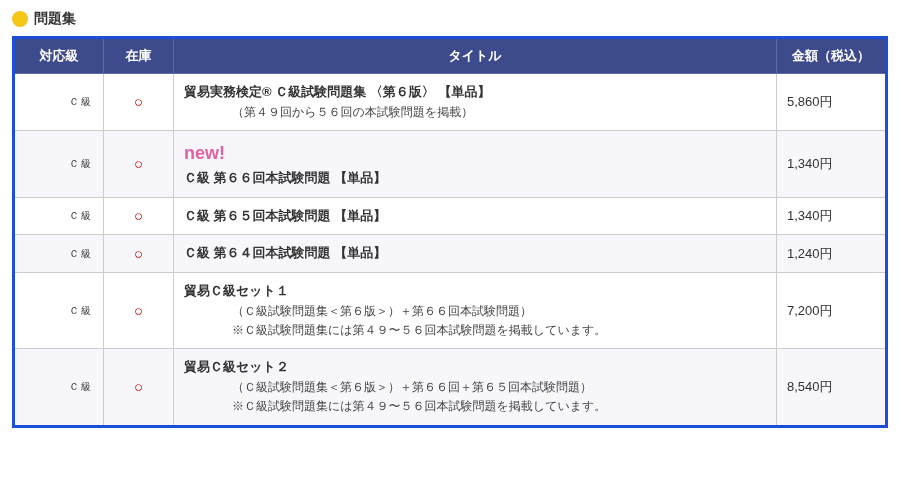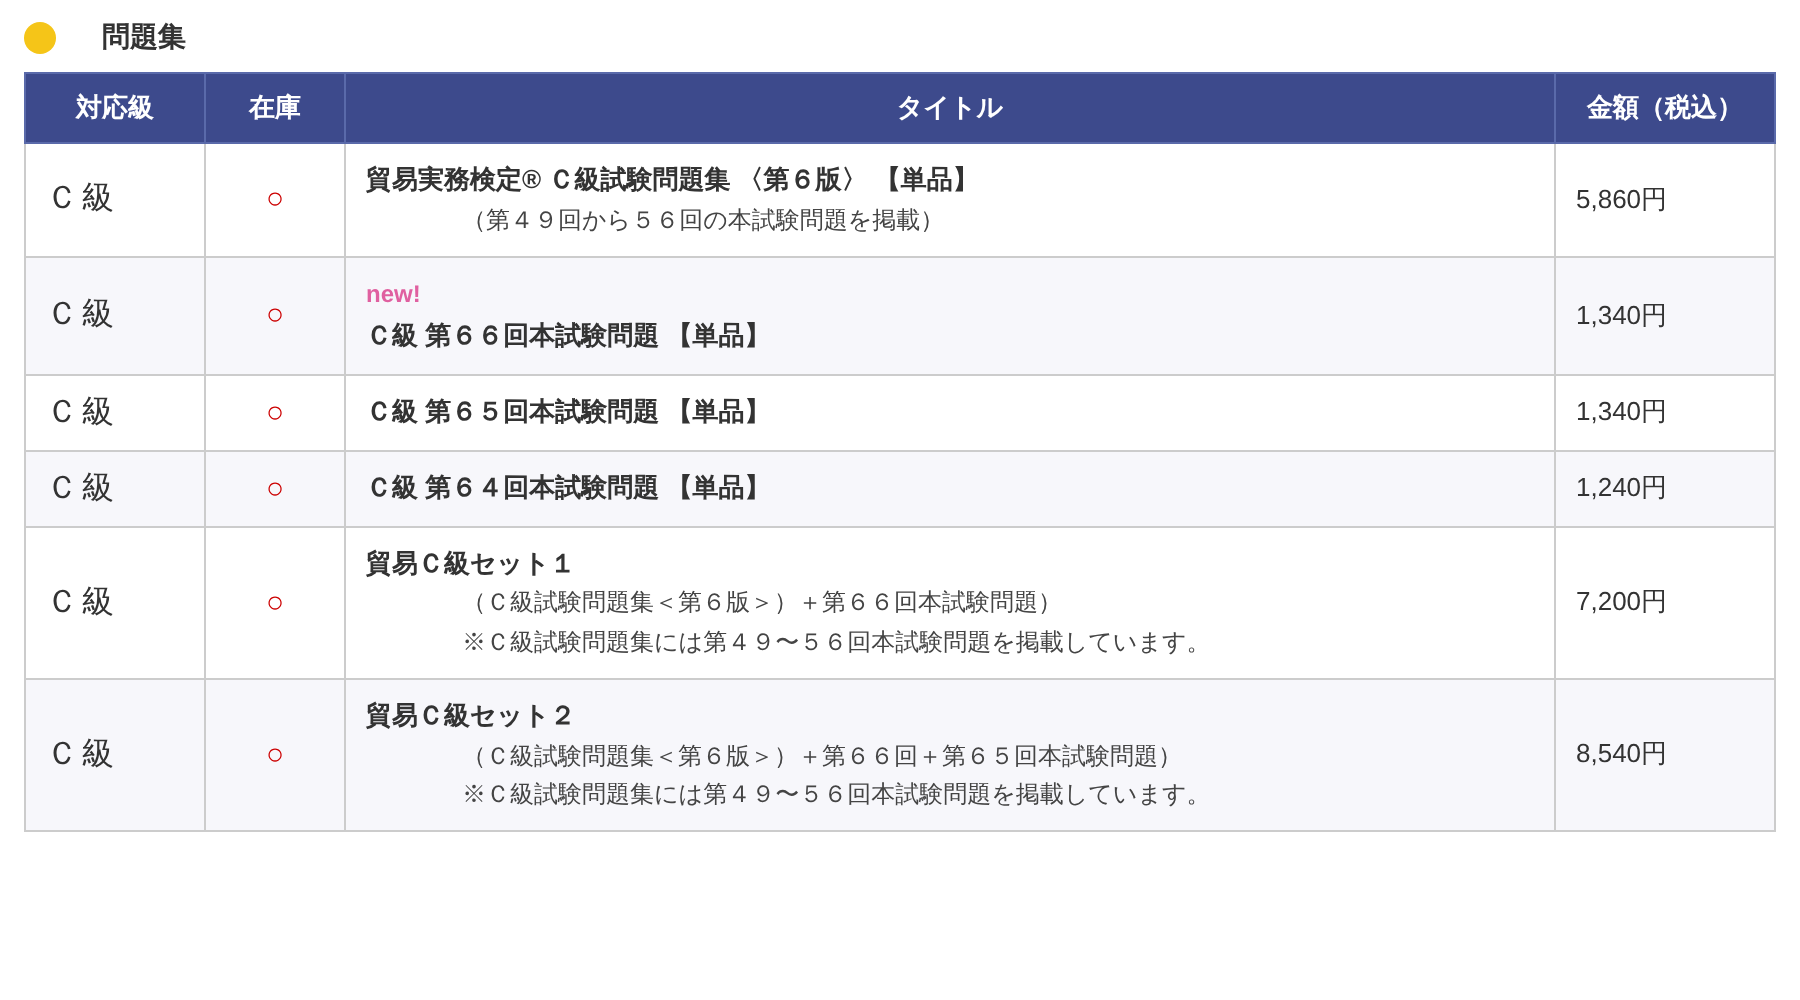--- a/index.html
+++ b/index.html
@@ -7,38 +7,38 @@
       font-family: "Hiragino Kaku Gothic Pro", "Meiryo", "Yu Gothic", sans-serif;
       font-size: 13px;
       background: #fff;
       width: 900px;
       min-height: 500px;
       padding: 10px 12px;
     }
     .page-title-container {
       display: flex;
       align-items: center;
-      gap: 23px;
+      gap: 6px;
       margin-bottom: 8px;
     }
     .title-icon {
       width: 16px;
       height: 16px;
       background: #f5c518;
       border-radius: 50%;
     }
     .page-title {
       font-size: 14px;
       font-weight: bold;
       color: #333;
     }
     table {
       width: 100%;
       border-collapse: collapse;
-      border: 1px solid #1d4ed8;
+      border: 3px solid #1d4ed8;
     }
     thead tr {
       background-color: #3d4a8c;
       color: #fff;
     }
     thead th {
       padding: 8px 10px;
       text-align: center;
       font-size: 13px;
       font-weight: bold;
@@ -51,23 +51,23 @@
       background-color: #f7f7fb;
     }
     tbody td {
       padding: 8px 10px;
       border: 1px solid #ccc;
       vertical-align: middle;
       color: #333;
       font-size: 13px;
     }
     td.col-grade {
-      text-align: left;
+      text-align: right;
       width: 90px;
-      font-size: 16px;
+      font-size: 10px;
       letter-spacing: 2px;
     }
     td.col-stock {
       text-align: center;
       width: 70px;
     }
     td.col-title {
       line-height: 1.6;
     }
     td.col-price {
@@ -75,21 +75,21 @@
       white-space: nowrap;
       width: 110px;
     }
     .stock-mark {
       color: #cc0000;
       font-size: 15px;
     }
     .new-badge {
       color: #e060a0;
       font-weight: bold;
-      font-size: 12px;
+      font-size: 18px;
     }
     .title-main {
       font-weight: bold;
     }
     .title-sub {
       font-size: 12px;
       color: #444;
       margin-left: 48px;
     }
   </style>

